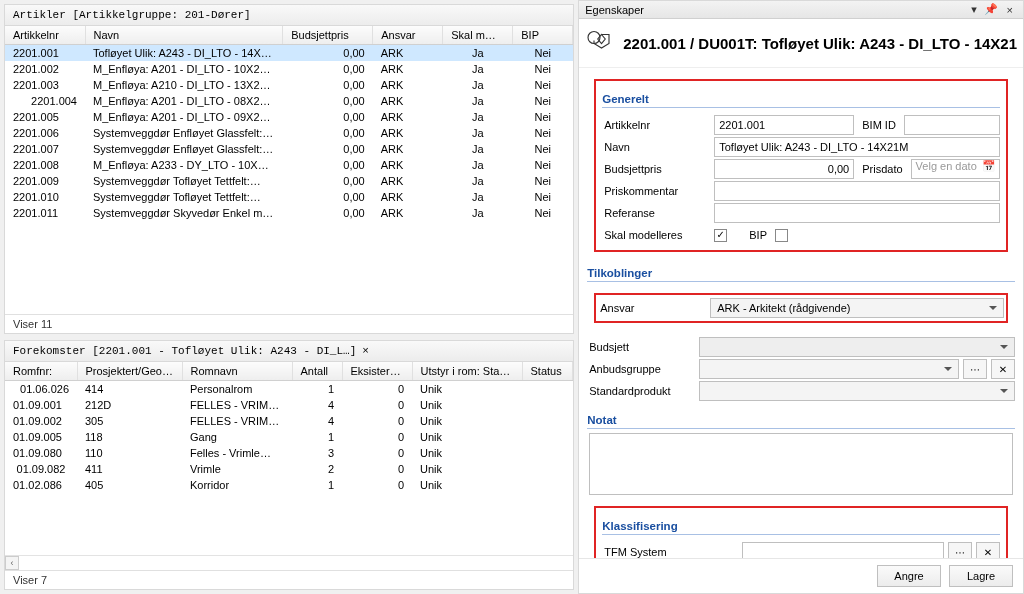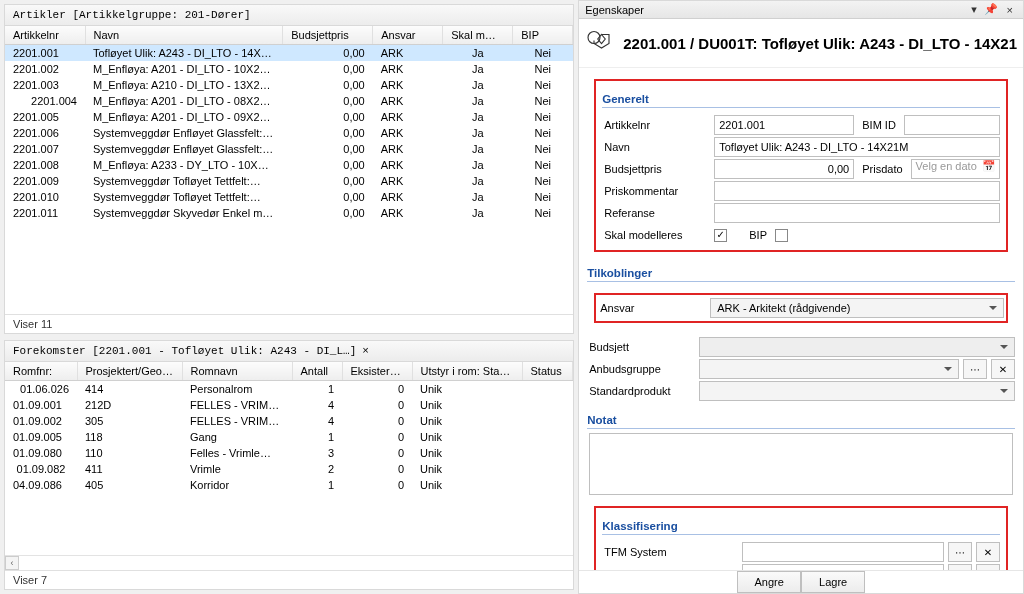--- a/index.html
+++ b/index.html
@@ -113,22 +113,22 @@
     width: 13px; height: 13px; border: 1px solid #888; background: #fff;
     display: inline-flex; align-items: center; justify-content: center; font-size: 10px;
     line-height: 1;
   }
 
   .notes-box {
     margin: 0 6px; height: 62px; border: 1px solid #bfbfbf; background: #fff;
   }
 
   .right-footer {
-    display: flex; justify-content: center; gap: 0;
-    padding: 0 10px; border-top: 1px solid #e6e6e6;
+    display: flex; justify-content: flex-end; gap: 8px;
+    padding: 6px 10px; border-top: 1px solid #e6e6e6;
   }
   .btn {
     height: 22px; min-width: 64px; border: 1px solid #bfbfbf;
     background: linear-gradient(#fafafa,#ececec);
     font-size: 11px; cursor: pointer;
   }
 
   .scroll-corner {
     width: 14px; height: 14px;
     display: inline-flex; align-items: center; justify-content: center;
@@ -339,21 +339,21 @@
           <tr>
             <td style="text-align: center;">01.09.082</td>
             <td style="text-align: left;">411</td>
             <td style="text-align: left;">Vrimle</td>
             <td style="text-align: right;">2</td>
             <td style="text-align: right;">0</td>
             <td style="text-align: left;">Unik</td>
             <td style="text-align: left;"></td>
           </tr>
           <tr>
-            <td style="text-align: left;">04.09.086</td>
+            <td style="text-align: left;">01.02.086</td>
             <td style="text-align: left;">405</td>
             <td style="text-align: left;">Korridor</td>
             <td style="text-align: right;">1</td>
             <td style="text-align: right;">0</td>
             <td style="text-align: left;">Unik</td>
             <td style="text-align: left;"></td>
           </tr>
         </tbody>
     </table>
     <div class="scroll-space"></div>

